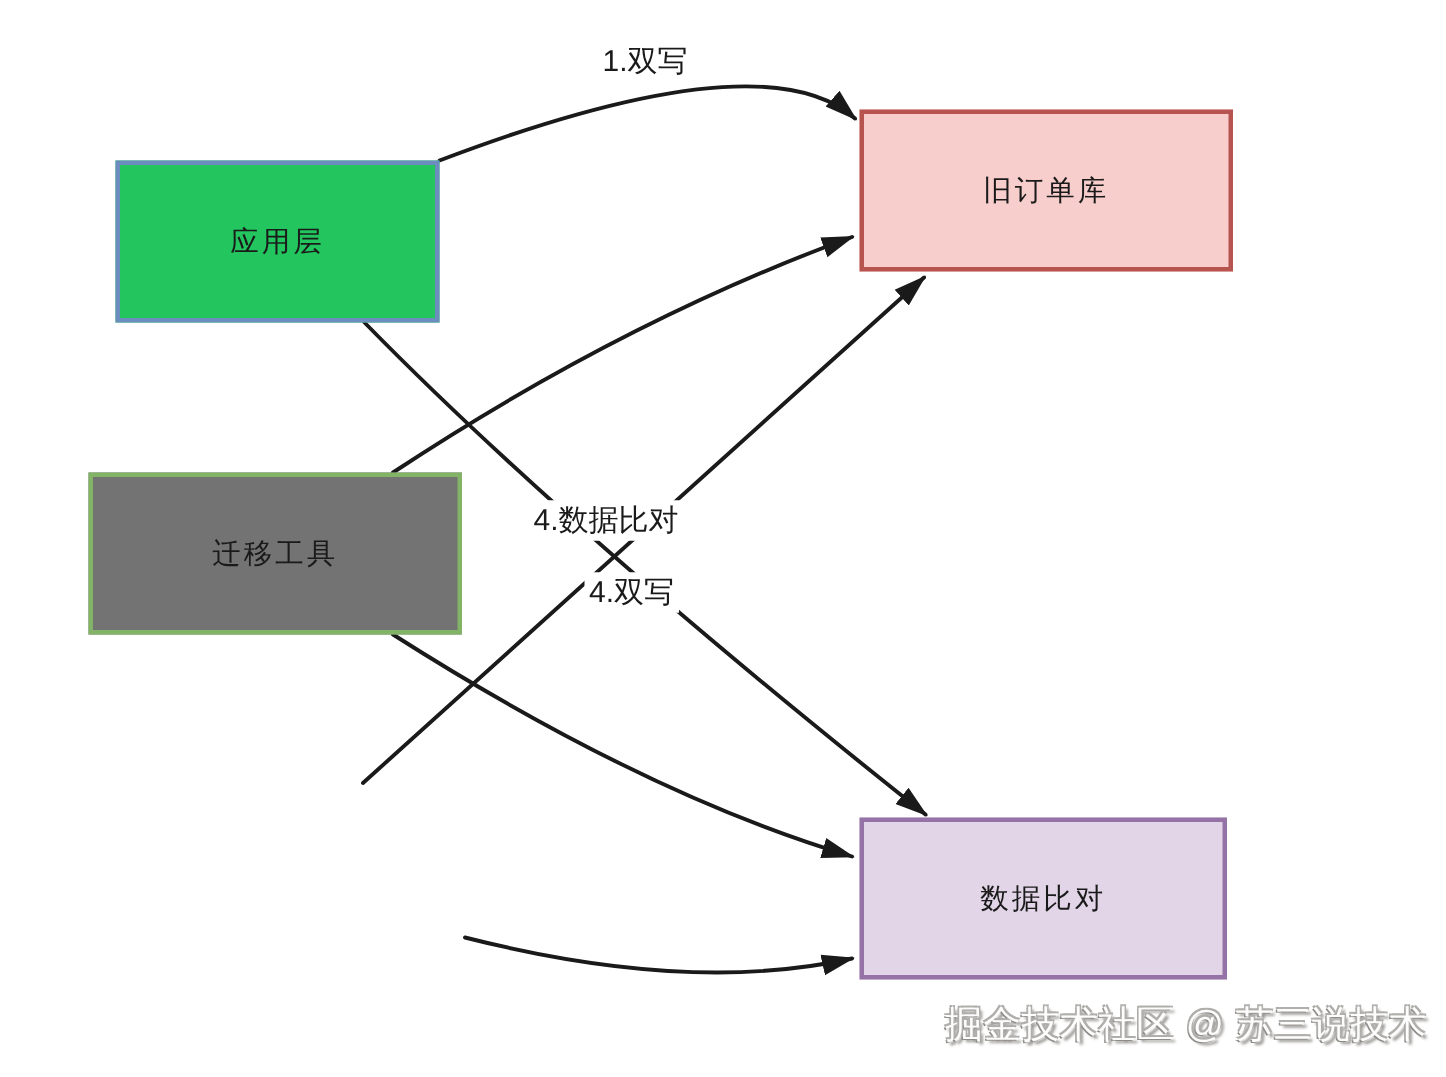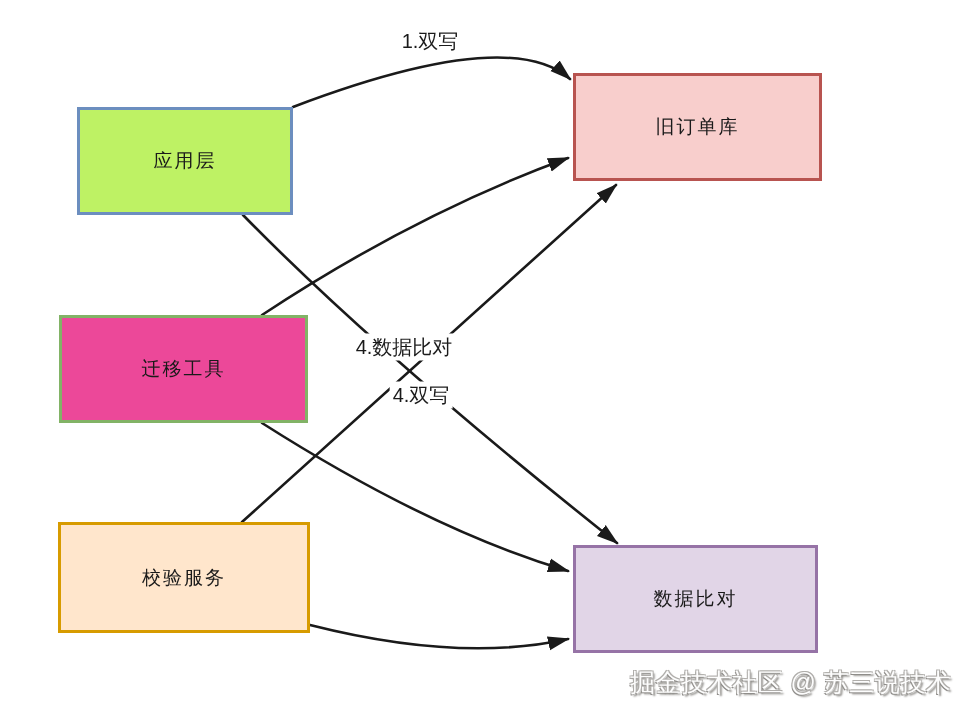--- a/index.html
+++ b/index.html
@@ -55,31 +55,28 @@
     <g style="stroke: rgb(26, 26, 26);">
       <path d="M 293 107 Q 509 25 570 79" marker-end="url(#arrow)"></path>
       <path d="M 243 215 Q 380 355 617 543" marker-end="url(#arrow)"></path>
       <path d="M 262 315 Q 415 214 568 158" marker-end="url(#arrow)"></path>
       <path d="M 242 522 L 616 185" marker-end="url(#arrow)"></path>
       <path d="M 262 423 Q 430 530 568 571" marker-end="url(#arrow)"></path>
       <path d="M 310 625 Q 460 663 568 639" marker-end="url(#arrow)"></path>
     </g>
   </svg>
 
-  <div class="node" style="left: 77px; top: 107px; width: 216px; height: 108px; background: #bef264; border-color: rgb(108, 142, 191);">
+  <div class="node" style="left: 77px; top: 107px; width: 216px; height: 108px; background: #22c55e; border-color: rgb(108, 142, 191);">
     <span>应用层</span>
   </div>
 
-  <div class="node" style="left: 59px; top: 315px; width: 249px; height: 108px; background: #ec4899; border-color: rgb(130, 179, 102);">
+  <div class="node" style="left: 59px; top: 315px; width: 249px; height: 108px; background: #737373; border-color: rgb(130, 179, 102);">
     <span>迁移工具</span>
   </div>
 
-  <div class="node" style="left: 58px; top: 522px; width: 252px; height: 111px; background: rgb(255, 230, 204); border-color: rgb(215, 155, 0);">
-    <span>校验服务</span>
-  </div>
 
   <div class="node" style="left: 573px; top: 73px; width: 249px; height: 108px; background: rgb(248, 206, 204); border-color: rgb(184, 84, 80);">
     <span>旧订单库</span>
   </div>
 
   <div class="node" style="left: 573px; top: 545px; width: 245px; height: 108px; background: rgb(225, 213, 231); border-color: rgb(150, 115, 166);">
     <span>数据比对</span>
   </div>
 
   <div class="edge-label" style="left:430px; top:41px;">1.双写</div>

